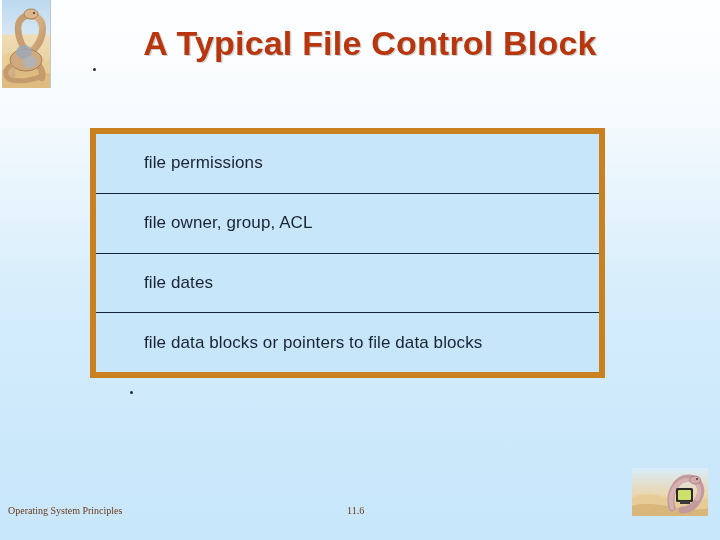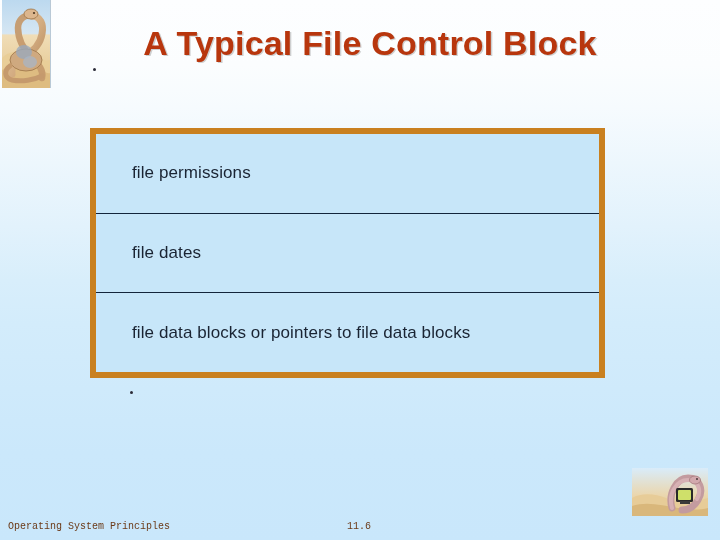--- a/index.html
+++ b/index.html
@@ -105,27 +105,28 @@
     padding-left: 36px;
   }
   .fcb-row:last-child { border-bottom: none; }
   .fcb-label {
     font-family: "Liberation Sans", sans-serif;
     font-size: 17px;
     font-weight: 400;
     color: #1a2433;
     letter-spacing: 0.1px;
     white-space: nowrap;
+    margin-left: 12px;
   }
 
   
   #footer-left, #footer-center, #footer-right {
     position: absolute;
-    bottom: 8px;
-    font-family: Liberation Mono, monospace;
+    bottom: 24px;
+    font-family: Liberation Serif, serif;
     font-size: 10px;
     color: #6b3a18;
     white-space: nowrap;
   }
   #footer-left   { left: 8px; }
   #footer-center { left: 347px; }
   #footer-right  { right: 12px; }
 
   #footer-dino {
     position: absolute;
@@ -181,20 +182,23 @@
   <div class="stray-dot" id="dot-a"></div>
   <div class="stray-dot" id="dot-b"></div>
   <div class="stray-dot" id="dot-c"></div>
 
   <div id="fcb-figure">
     <div id="fcb-inner">
       <div class="fcb-row">
         <span class="fcb-label">file permissions</span>
       </div>
       <div class="fcb-row">
+        <span class="fcb-label">file owner, group, ACL</span>
+      </div>
+      <div class="fcb-row">
         <span class="fcb-label">file dates</span>
       </div>
       <div class="fcb-row">
         <span class="fcb-label">file data blocks or pointers to file data blocks</span>
       </div>
     </div>
   </div>
 
   <div id="footer-dino">
     <svg viewBox="0 0 76 48" xmlns="http://www.w3.org/2000/svg" aria-hidden="true">

